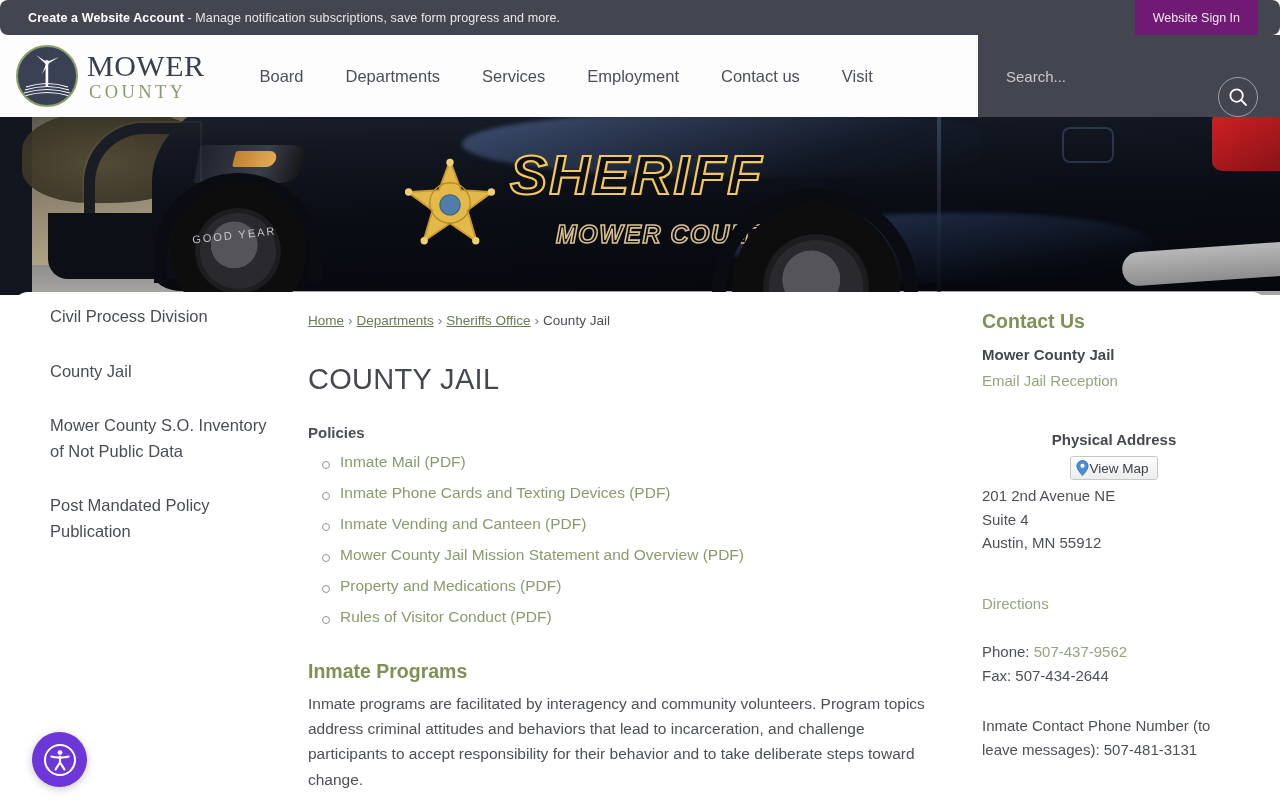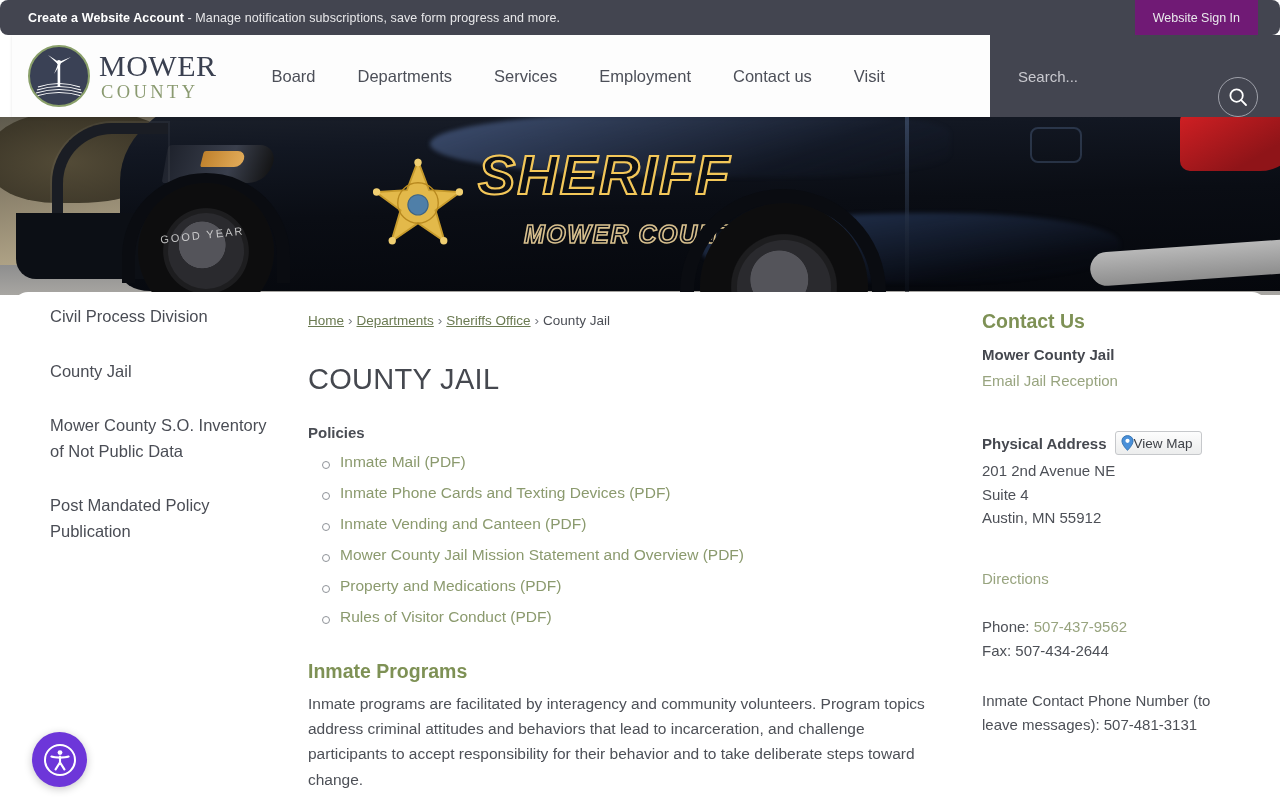--- a/index.html
+++ b/index.html
@@ -50,21 +50,20 @@
     display: flex;
     position: relative;
     z-index: 15;
   }
   .header-left {
     background: #fdfdfd;
     flex: 0 0 978px;
     display: flex;
     align-items: center;
     box-shadow: 0 1px 3px rgba(0,0,0,.10);
-    margin-left: 12px;
   }
 
   .logo {
     display: flex;
     align-items: center;
     margin-left: 16px;
     margin-right: 34px;
     cursor: pointer;
     text-decoration: none;
   }
@@ -134,21 +133,21 @@
     flex: 0 0 auto;
   }
 
   
   .hero {
     height: 178px;
     position: relative;
     overflow: hidden;
     background: #12161f;
   }
-  .hero-photo { position: absolute; inset: 0; }
+  .hero-photo { position: absolute; inset: 0; margin-left: 32px; }
   .ground {
     position: absolute; left: 0; top: 0; width: 330px; height: 100%;
     background: linear-gradient(170deg, #5e5a4d 0%, #8d836d 35%, #b6a98b 70%, #cabfa4 100%);
   }
   .bush {
     position: absolute; left: -10px; top: -6px; width: 190px; height: 92px;
     background: radial-gradient(ellipse at 40% 55%, #4f4733 0%, #3b3526 55%, #2e2a1f 100%);
     border-radius: 48% 52% 60% 40%;
     opacity: .92;
   }
@@ -399,20 +398,21 @@
     font-size: 15px;
     color: #4d5057;
     line-height: 1.58;
   }
   .addr-row {
     display: flex;
     align-items: center;
     gap: 8px;
     margin-top: 41px;
     margin-bottom: 4px;
+    flex-direction: column;
   }
   .viewmap-btn {
     display: inline-flex;
     align-items: center;
     background: linear-gradient(180deg,#fdfdfd,#eceded);
     border: 1px solid #c6c8cb;
     border-radius: 3px;
     padding: 3px 8px 3px 5px;
     font-size: 13.5px;
     color: #3f4248;

